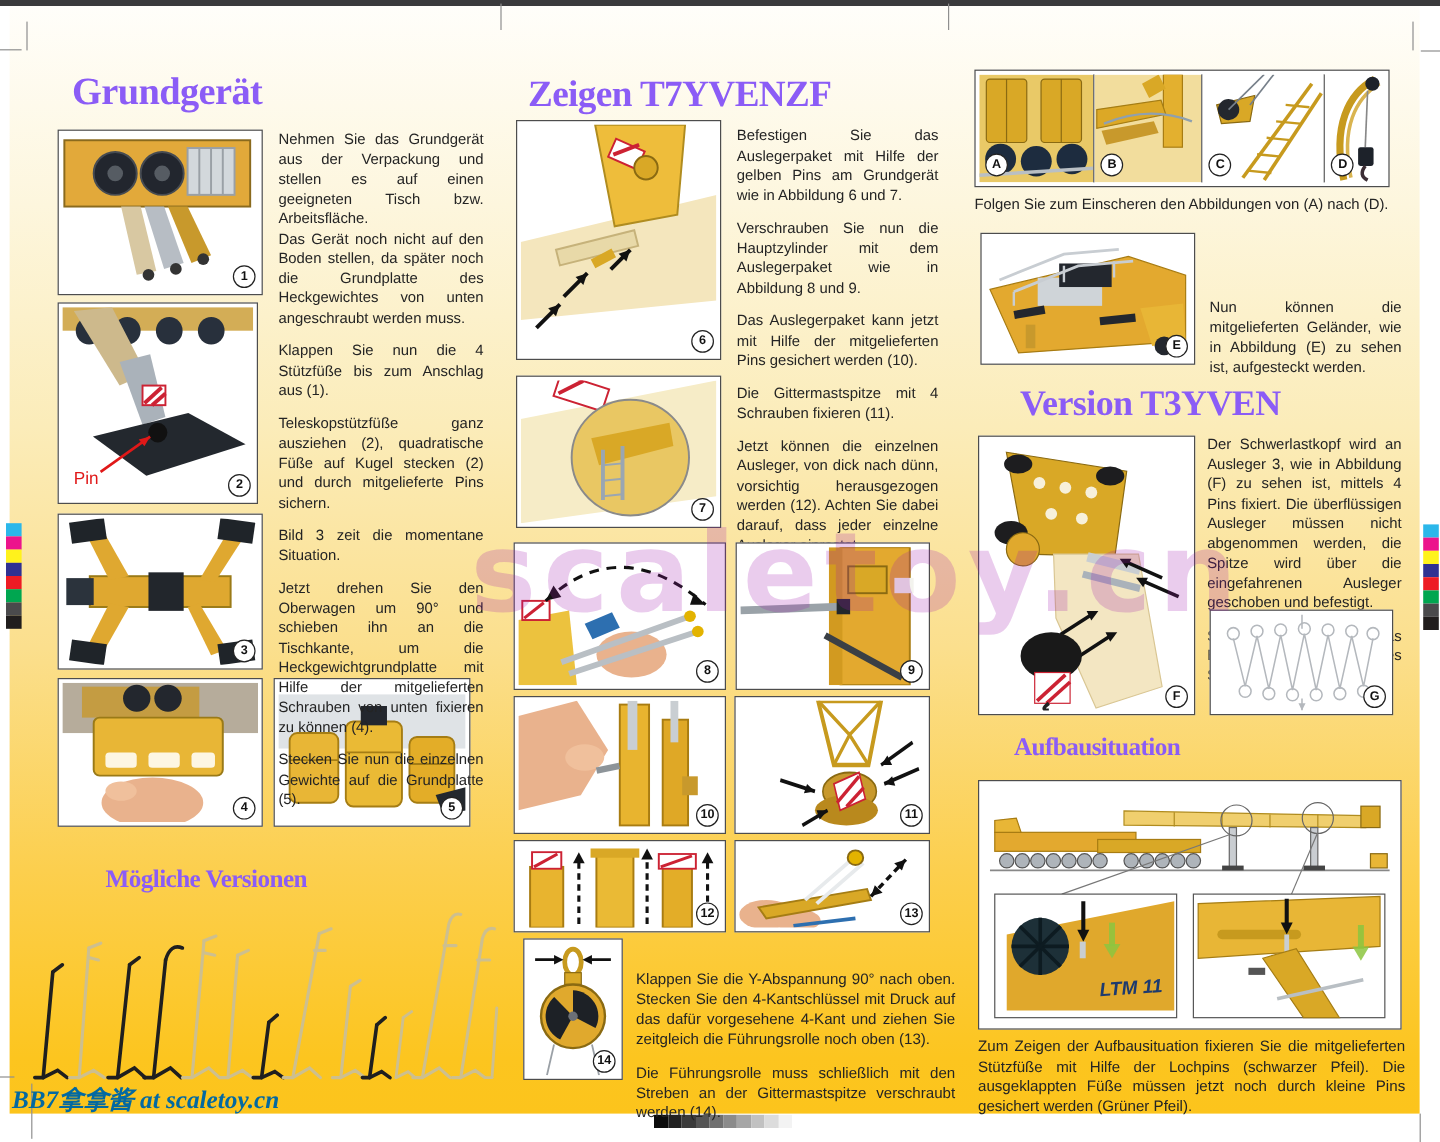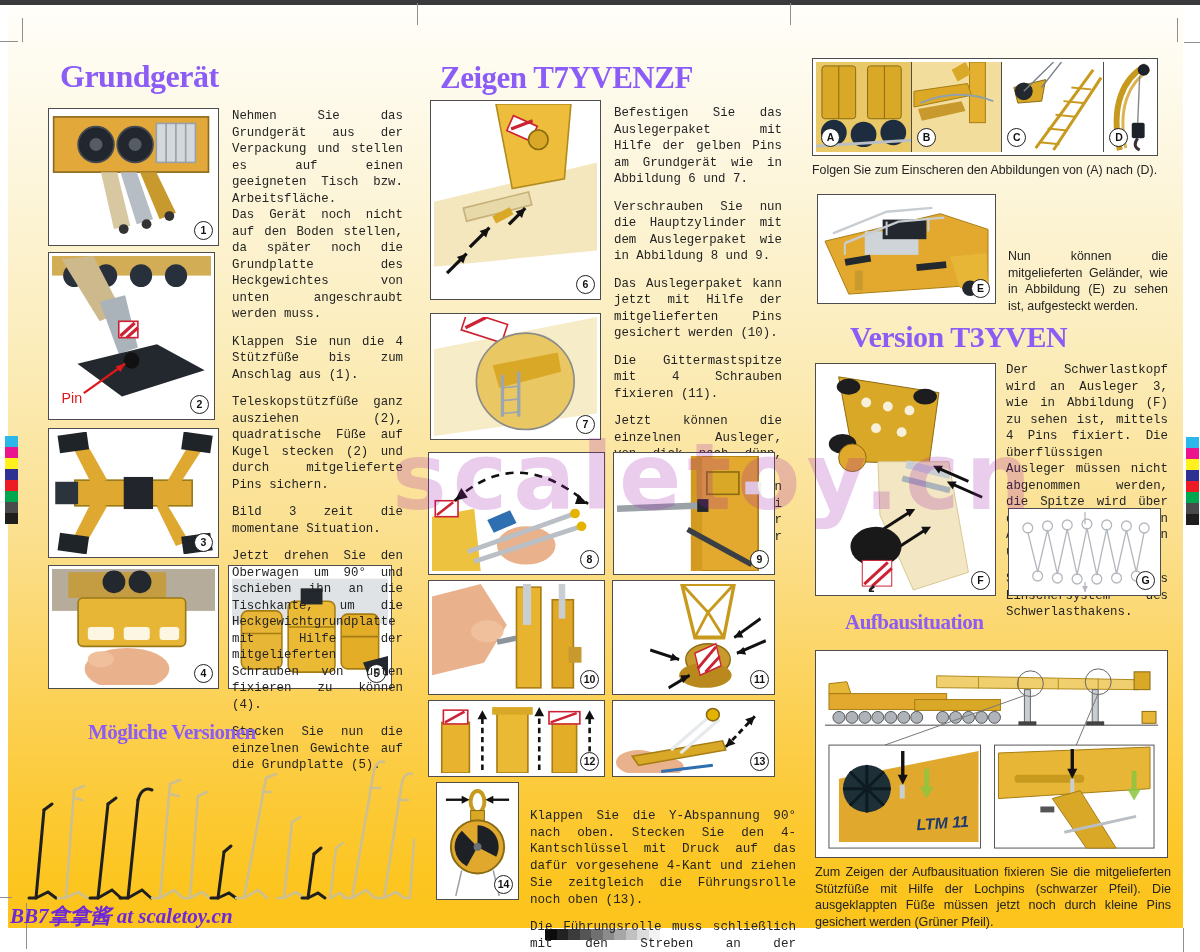--- a/index.html
+++ b/index.html
@@ -6,40 +6,40 @@
   .canvas{position:relative;width:1200px;height:952px;background:#fff;overflow:hidden;
           font-family:"Liberation Sans",sans-serif;color:#222;}
   .abs{position:absolute;}
   .topbar{position:absolute;left:0;top:0;width:1200px;height:5px;background:#3a3a3c;}
   .page{position:absolute;left:8px;top:5px;width:1175px;height:923px;
         background:linear-gradient(180deg,#fffefa 0%,#fdf6dd 18%,#fbecb9 38%,#fbdf8d 58%,#fccf4e 78%,#fcc51f 95%,#fcc41c 100%);}
   .crop{position:absolute;background:#8f8f8f;}
   .hdr{font-family:Liberation Serif, serif;font-weight:800;color:#8b5cf6;
        letter-spacing:-0.5px;line-height:1;}
   .body-text{font-size:12.4px;line-height:1.33;text-align:justify;color:#242424;}
-  .body-text p{margin:0 0 11px 0;font-family:Liberation Mono, monospace;}
+  .body-text p{margin:0 0 11px 0;}
   .fig{position:absolute;background:#fff;border:1px solid #4d4d4d;padding:3px;box-sizing:border-box;}
   .fig svg{display:block;width:100%;height:100%;}
   .badge{position:absolute;right:5px;bottom:5px;width:17px;height:17px;border:1.4px solid #222;
          border-radius:50%;background:#fff;font-size:10.5px;font-weight:bold;color:#111;
          display:flex;align-items:center;justify-content:center;line-height:1;}
   .badge.bl{left:5px;right:auto;}
   .panelrow{position:absolute;display:flex;background:#fff;border:1px solid #4d4d4d;padding:3px;box-sizing:border-box;}
   .panel{position:relative;border-right:1px solid #4d4d4d;overflow:hidden;}
   .panel:last-child{border-right:none;}
   .panel svg{display:block;width:100%;height:100%;}
   .swatchbar{position:absolute;display:flex;flex-direction:column;width:13px;}
   .swatchbar .swatch{width:13px;height:11px;}
   .graybar{position:absolute;display:flex;}
   .graybar .swatch{width:11.5px;height:11px;}
   .wm-center{position:absolute;left:392px;top:424px;width:790px;font-family:"DejaVu Sans",sans-serif;
              font-weight:800;font-size:92px;letter-spacing:6px;color:#a21caf;opacity:.22;
              white-space:nowrap;overflow:hidden;pointer-events:none;}
   .wm-bottom{position:absolute;left:10px;top:902px;font-family:"Liberation Serif",serif;
-             font-style:italic;font-weight:bold;font-size:21px;color:#6d28d9;}
+             font-style:italic;font-weight:bold;font-size:21px;color:#0369a1;}
 </style>
 </head>
 <body>
 
 <div class="canvas">
 
   <div class="topbar"></div>
   <div class="page"></div>
 
   <div class="crop" style="left:22px;top:18px;width:1px;height:24px;"></div>

